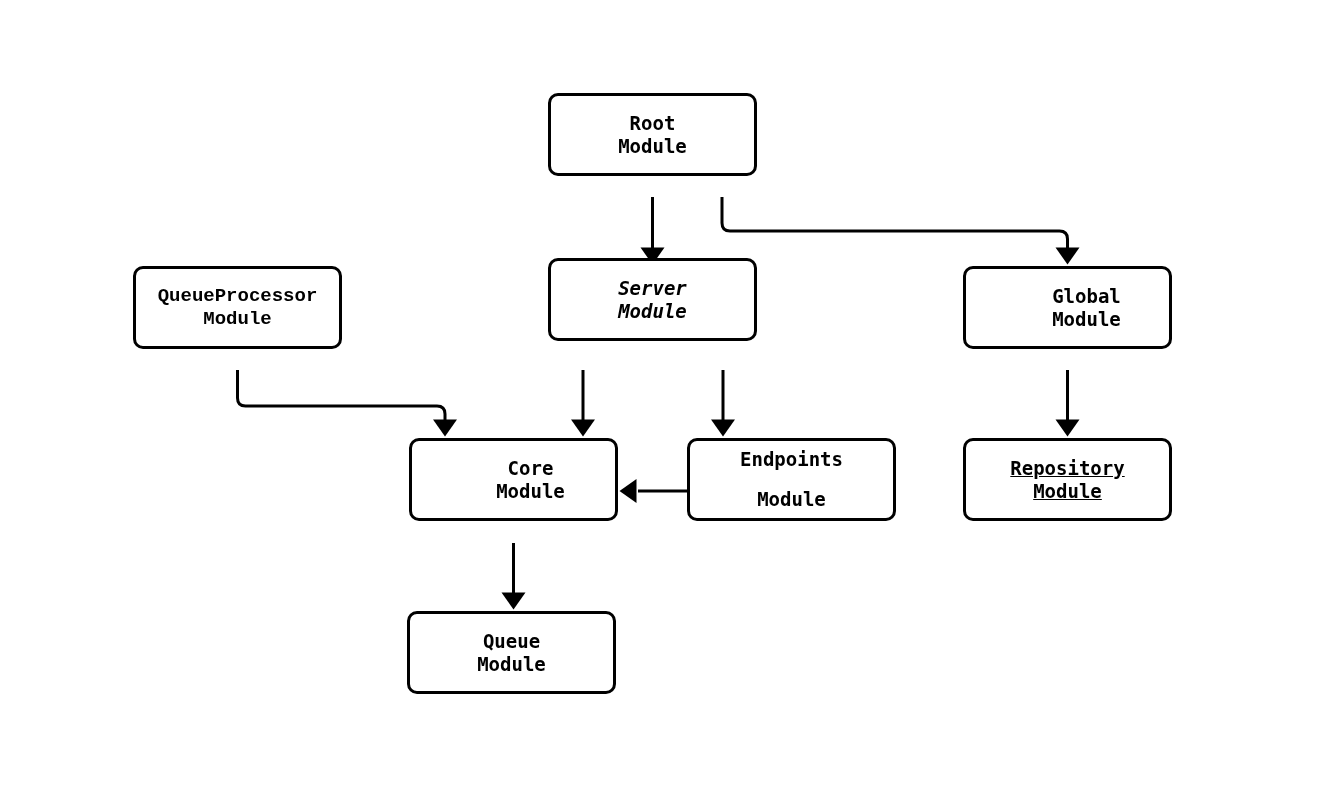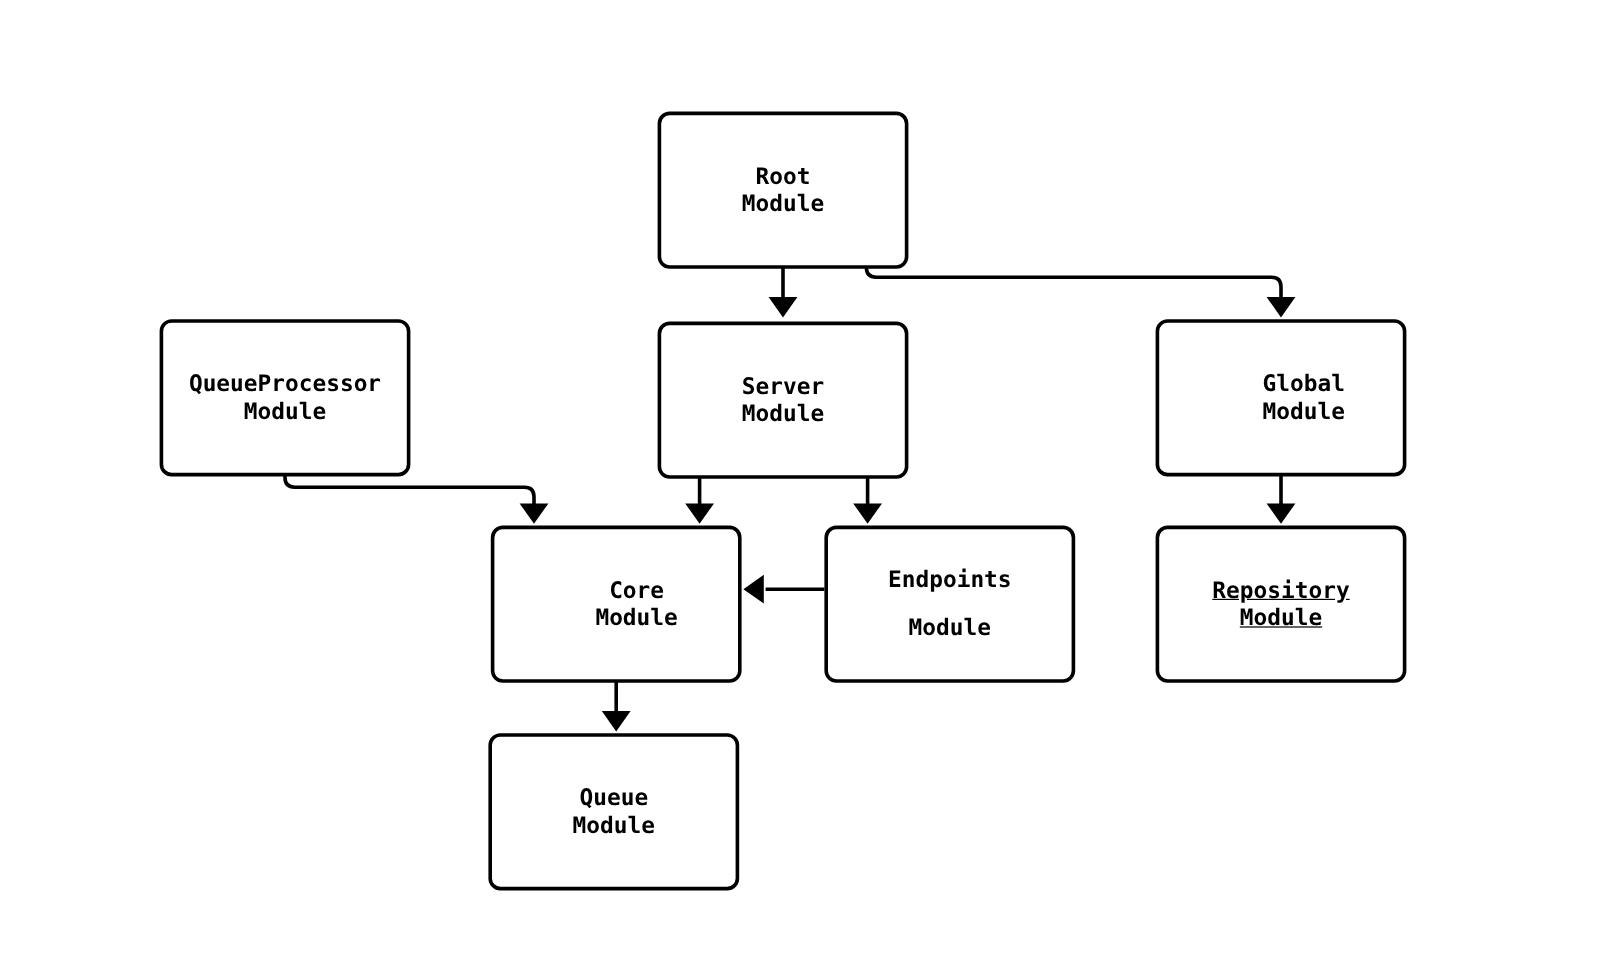--- a/index.html
+++ b/index.html
@@ -32,21 +32,21 @@
     stroke-width: 3;
     stroke-linecap: butt;
   }
   .edges-layer polygon {
     fill: currentColor;
     stroke: none;
   }
   .node {
     position: absolute;
     width: 209px;
-    height: 131px;
+    height: 83px;
     background: var(--fill);
     border: 3px solid var(--stroke);
     border-radius: 10px;
     display: flex;
     flex-direction: column;
     align-items: center;
     justify-content: center;
     text-align: center;
     font-weight: bold;
     font-size: 19px;
@@ -101,26 +101,26 @@
       <path d="M513.5,543 L513.5,594"></path>
       <polygon points="501.5,592.5 525.5,592.5 513.5,609.5"></polygon>
     </g>
   </svg>
 
   <div class="node" style="left:548px; top:93px;">
     <span>Root</span>
     <span>Module</span>
   </div>
 
-  <div class="node" style="left:133px; top:266px;">
+  <div class="node" style="left:133px; top:266px;font-family:Liberation Mono, monospace;">
     <span>QueueProcessor</span>
     <span>Module</span>
   </div>
 
-  <div class="node" style="left:548px; top:268px;">
+  <div class="node" style="left:548px; top:258px;font-style:italic;">
     <span>Server</span>
     <span>Module</span>
   </div>
 
   <div class="node" style="left:963px; top:266px;padding-left:38px;">
     <span>Global</span>
     <span>Module</span>
   </div>
 
   <div class="node" style="left:409px; top:438px;padding-left:34px;">

